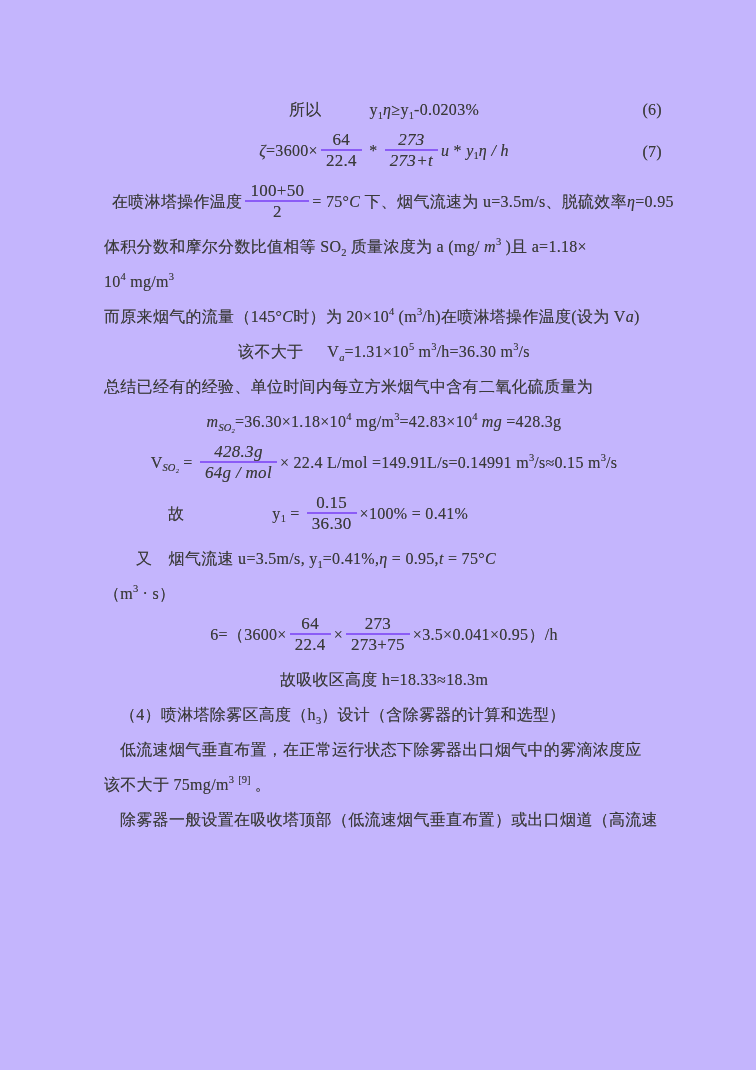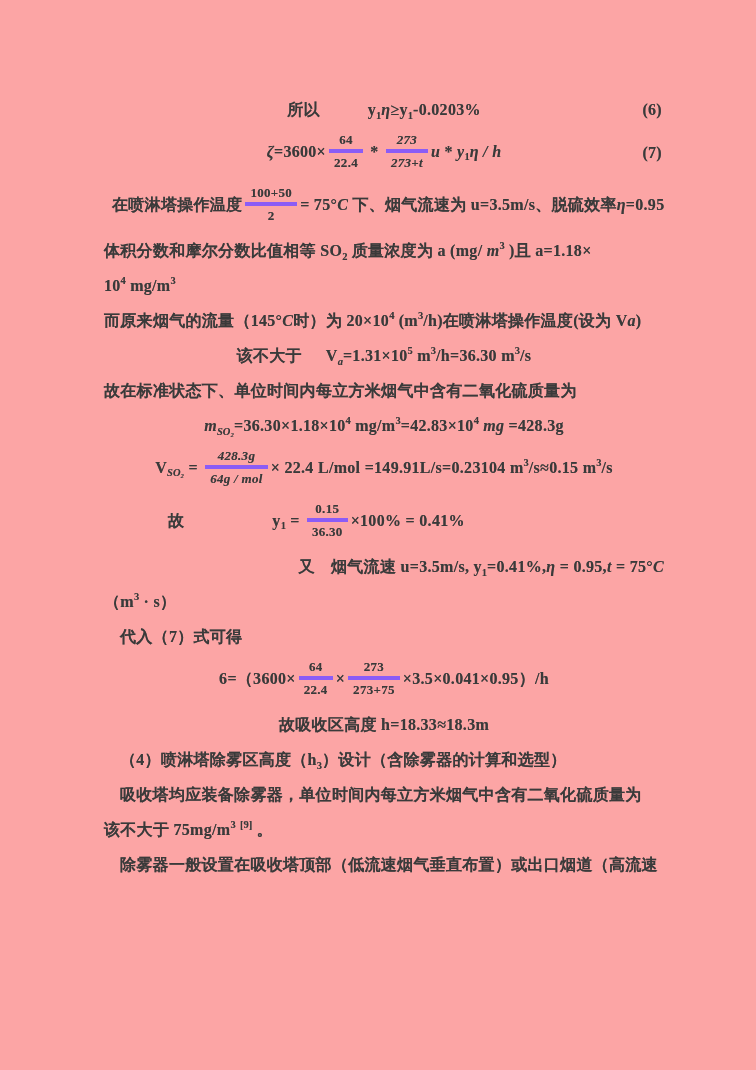--- a/index.html
+++ b/index.html
@@ -24,66 +24,65 @@
   .line.has-frac { margin-top: 11px; }
   .it { font-style: italic; }
   sub, sup { font-size: 10.5px; letter-spacing: 0; line-height: 0; }
   sub { vertical-align: -0.35em; }
   sup { vertical-align: 0.65em; }
   .frac {
     display: inline-flex; flex-direction: column;
     vertical-align: middle; text-align: center;
     margin: 0 3px; position: relative; top: -2px;
   }
-  .frac .num, .frac .den { display: block; line-height: 19px; padding: 0 5px; font-size: 13px; }
-  .frac .den { border-top: 4px solid #8b5cf6; }
+  .frac .num, .frac .den { display: block; line-height: 19px; padding: 0 5px; font-size: 17px; }
+  .frac .den { border-top: 2px solid #8b5cf6; }
   .frac.it .num, .frac.it .den { font-style: italic; }
   .gap { display: inline-block; }
   .eqno { position: absolute; right: 2px; top: 50%; transform: translateY(-50%); }
 </style>
 </head>
 <body>
 
-<div class="page" style="background: #fca5a5; color: rgb(58, 58, 58); font-weight: bold;">
+<div class="page" style="background: #c4b5fd; color: rgb(58, 58, 58);">
   <div class="doc" id="doc">
       <div class="line center"><span>所以</span><span class="gap" style="width: 3em;"></span><span>y</span><sub>1</sub><span class="it">η</span><span>≥</span><span>y</span><sub>1</sub><span>-0.0203%</span><span class="eqno">(6)</span></div>
       <div class="line center has-frac"><span class="it">ζ</span><span>=3600×</span><span class="frac">
           <span class="num">64</span>
           <span class="den">22.4</span>
         </span><span> * </span><span class="frac it">
           <span class="num">273</span>
           <span class="den">273+t</span>
         </span><span class="it">u</span><span> * </span><span class="it">y</span><sub>1</sub><span class="it">η</span><span class="it"> / </span><span class="it">h</span><span class="eqno">(7)</span></div>
       <div class="line has-frac" style="padding-left: 0.5em;"><span>在喷淋塔操作温度</span><span class="frac">
           <span class="num">100+50</span>
           <span class="den">2</span>
         </span><span>= 75°</span><span class="it">C</span><span> 下、烟气流速为 u=3.5m/s、脱硫效率</span><span class="it">η</span><span>=0.95</span></div>
       <div class="line"><span>体积分数和摩尔分数比值相等 SO</span><sub>2</sub><span> 质量浓度为 a (mg/ </span><span class="it">m</span><sup>3</sup><span> )且  a=1.18×</span></div>
       <div class="line"><span>10</span><sup>4</sup><span> mg/m</span><sup>3</sup></div>
       <div class="line"><span>而原来烟气的流量（145°</span><span class="it">C</span><span>时）为 20×10</span><sup>4</sup><span> (m</span><sup>3</sup><span>/h)在喷淋塔操作温度(设为 V</span><span class="it">a</span><span>)</span></div>
       <div class="line center"><span>该不大于</span><span class="gap" style="width: 1.5em;"></span><span>V</span><sub class="it">a</sub><span>=1.31×10</span><sup>5</sup><span>  m</span><sup>3</sup><span>/h=36.30 m</span><sup>3</sup><span>/s</span></div>
-      <div class="line"><span>故在标准状态下、单位时间内每立方米烟气中含有二氧化硫质量为</span></div>
+      <div class="line"><span>总结已经有的经验、单位时间内每立方米烟气中含有二氧化硫质量为</span></div>
       <div class="line center"><span class="it">m</span><sub class="it">SO₂</sub><span>=36.30×1.18×10</span><sup>4</sup><span> mg/m</span><sup>3</sup><span>=42.83×10</span><sup>4</sup><span> </span><span class="it">mg</span><span> =428.3g</span></div>
       <div class="line center has-frac"><span>V</span><sub class="it">SO₂</sub><span> = </span><span class="frac it">
           <span class="num">428.3g</span>
           <span class="den">64g / mol</span>
-        </span><span>× 22.4  L/mol =149.91L/s=0.23104 m</span><sup>3</sup><span>/s≈0.15 m</span><sup>3</sup><span>/s</span></div>
+        </span><span>× 22.4  L/mol =149.91L/s=0.14991 m</span><sup>3</sup><span>/s≈0.15 m</span><sup>3</sup><span>/s</span></div>
       <div class="line has-frac" style="padding-left: 4em;"><span>故</span><span class="gap" style="width: 5.5em;"></span><span>y</span><sub>1</sub><span> = </span><span class="frac">
           <span class="num">0.15</span>
           <span class="den">36.30</span>
         </span><span>×100% = 0.41%</span></div>
-      <div class="line" style="padding-left: 2em; text-align: right;"><span>又　烟气流速 u=3.5m/s, y</span><sub>1</sub><span>=0.41%,</span><span class="it">η</span><span> = 0.95,</span><span class="it">t</span><span> = 75°</span><span class="it">C</span></div>
+      <div class="line" style="padding-left: 2em;"><span>又　烟气流速 u=3.5m/s, y</span><sub>1</sub><span>=0.41%,</span><span class="it">η</span><span> = 0.95,</span><span class="it">t</span><span> = 75°</span><span class="it">C</span></div>
       <div class="line"><span>（m</span><sup>3</sup><span> · s）</span></div>
-      <div class="line" style="padding-left: 1em;"><span>代入（7）式可得</span></div>
       <div class="line center has-frac"><span>6=（3600×</span><span class="frac">
           <span class="num">64</span>
           <span class="den">22.4</span>
         </span><span>×</span><span class="frac">
           <span class="num">273</span>
           <span class="den">273+75</span>
         </span><span>×3.5×0.041×0.95）/h</span></div>
       <div class="line center"><span>故吸收区高度 h=18.33≈18.3m</span></div>
       <div class="line" style="padding-left: 1em;"><span>（4）喷淋塔除雾区高度（h</span><sub>3</sub><span>）设计（含除雾器的计算和选型）</span></div>
-      <div class="line" style="padding-left: 1em;"><span>吸收塔均应装备除雾器，单位时间内每立方米烟气中含有二氧化硫质量为</span></div>
+      <div class="line" style="padding-left: 1em;"><span>低流速烟气垂直布置，在正常运行状态下除雾器出口烟气中的雾滴浓度应</span></div>
       <div class="line"><span>该不大于 75mg/m</span><sup>3</sup><span> </span><sup>[9]</sup><span> 。</span></div>
       <div class="line" style="padding-left: 1em;"><span>除雾器一般设置在吸收塔顶部（低流速烟气垂直布置）或出口烟道（高流速</span></div>
     </div>
 </div>
 
 </body></html>

